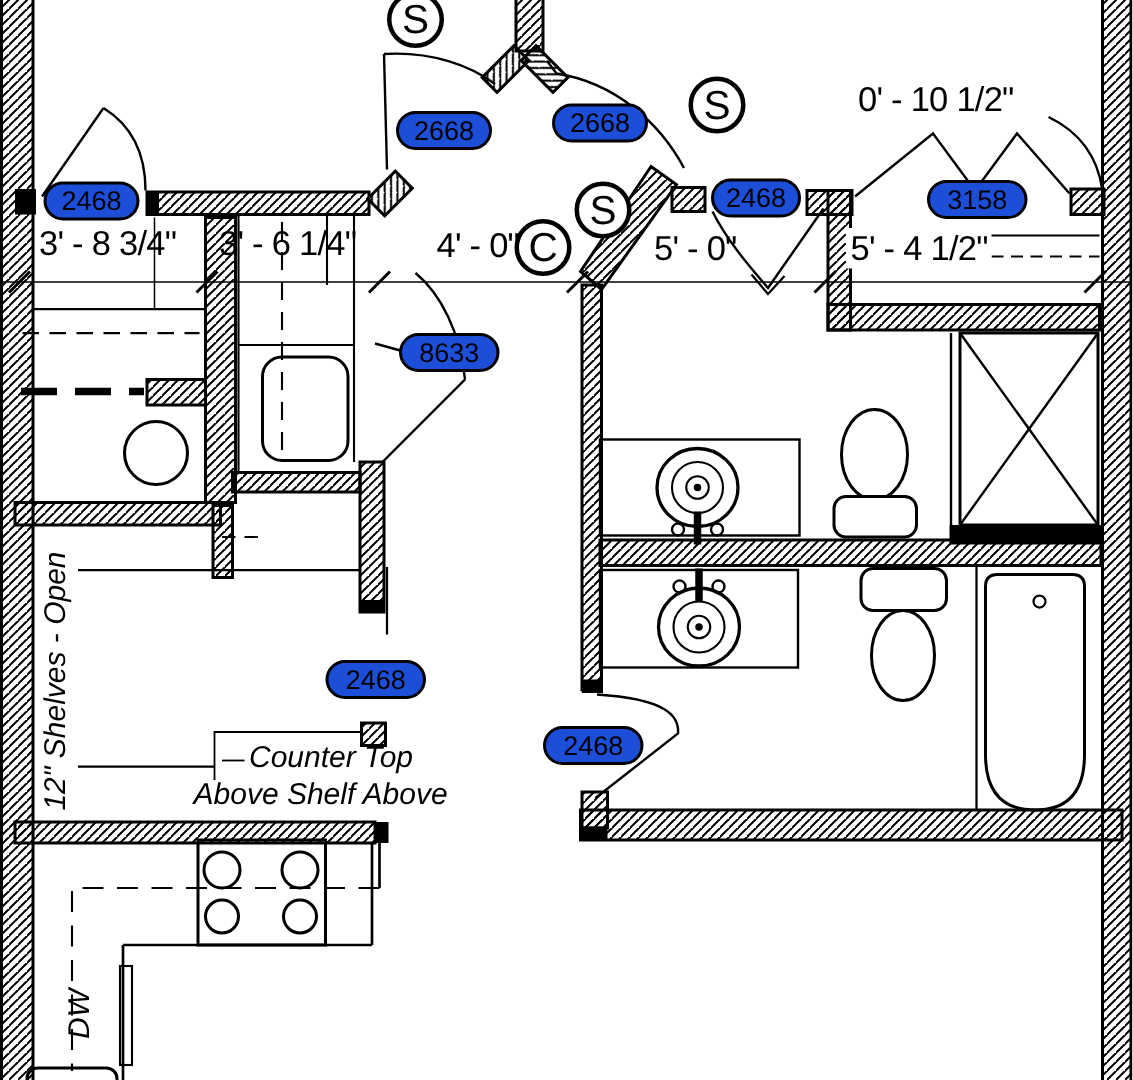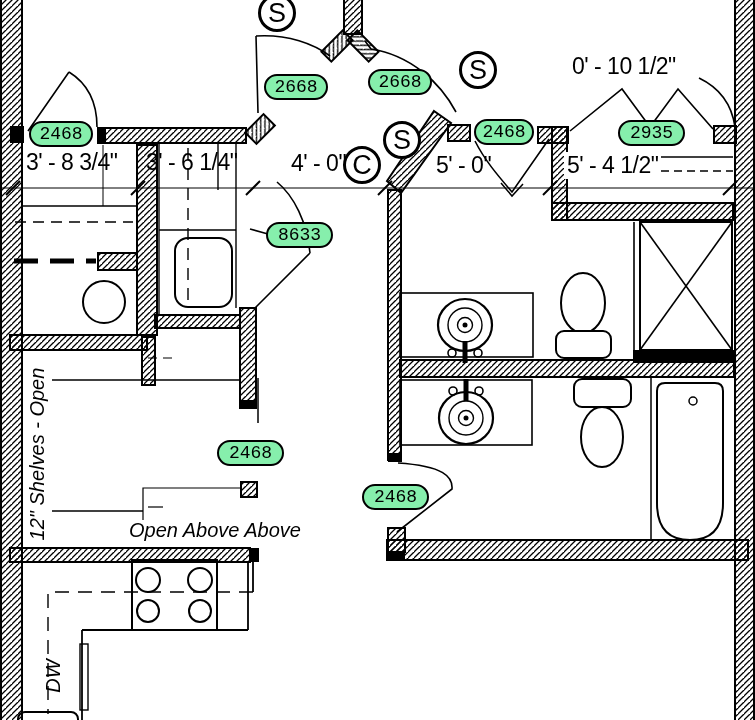--- a/index.html
+++ b/index.html
@@ -2,21 +2,21 @@
 <html><head>
 <meta charset="utf-8">
 <style>
   html,body{margin:0;padding:0;background:#e8e8e8;}
   #plan{position:relative;width:755px;height:720px;background:#fff;overflow:hidden;
         font-family:"Liberation Sans", sans-serif;color:#000;}
   #plan svg{position:absolute;left:0;top:0;}
   .lbl{position:absolute;white-space:nowrap;}
   .dim{font-size:23px;letter-spacing:-0.5px;}
   .tag{display:flex;align-items:center;justify-content:center;font-size:18px;
-       border:2.2px solid #000;border-radius:15px;background:#86efac;height:26px;box-sizing:border-box;font-family:Liberation Mono, monospace;}
+       border:2.2px solid #000;border-radius:15px;background:#1d4ed8;height:26px;box-sizing:border-box;}
   .det{display:flex;align-items:center;justify-content:center;width:38px;height:38px;
        border:3.2px solid #000;border-radius:50%;background:#fff;font-size:27px;box-sizing:border-box;}
   .ann{font-style:italic;font-size:20px;}
   .rot{transform:rotate(-90deg);text-align:center;}
 </style>
 </head>
 <body>
 
 <div id="plan">
 
@@ -190,27 +190,28 @@
 <div class="lbl dim" style="left:146px;top:149px;">3' - 6 1/4"</div>
 <div class="lbl dim" style="left:291px;top:150px;">4' - 0"</div>
 <div class="lbl dim" style="left:436px;top:152px;">5' - 0"</div>
 <div class="lbl dim" style="left:564px;top:152px;background:#fff;padding:0 3px;">5' - 4 1/2"</div>
 <div class="lbl dim" style="left:572px;top:53px;">0' - 10 1/2"</div>
 
 <div class="lbl tag" style="left:29px;top:121px;width:64px;">2468</div>
 <div class="lbl tag" style="left:264px;top:74px;width:64px;">2668</div>
 <div class="lbl tag" style="left:368px;top:69px;width:64px;">2668</div>
 <div class="lbl tag" style="left:474px;top:119px;width:60px;">2468</div>
-<div class="lbl tag" style="left:618px;top:120px;width:67px;">2935</div>
+<div class="lbl tag" style="left:618px;top:120px;width:67px;">3158</div>
 <div class="lbl tag" style="left:266px;top:222px;width:67px;">8633</div>
 <div class="lbl tag" style="left:217px;top:440px;width:67px;">2468</div>
 <div class="lbl tag" style="left:362px;top:484px;width:67px;">2468</div>
 
 <div class="lbl det" style="left:258px;top:-6px;">S</div>
 <div class="lbl det" style="left:459px;top:51px;">S</div>
 <div class="lbl det" style="left:383px;top:121px;">S</div>
 <div class="lbl det" style="left:343px;top:146px;">C</div>
 
-<div class="lbl ann" style="left:129px;top:519px;">Open Above Above</div>
+<div class="lbl ann" style="left:166px;top:494px;">Counter Top</div>
+<div class="lbl ann" style="left:129px;top:519px;">Above Shelf Above</div>
 <div class="lbl ann rot" style="left:-52px;top:441px;width:182px;height:26px;">12" Shelves - Open</div>
 <div class="lbl ann rot" style="left:25px;top:663px;width:60px;height:26px;">DW</div>
 
 </div>
 
 </body></html>

